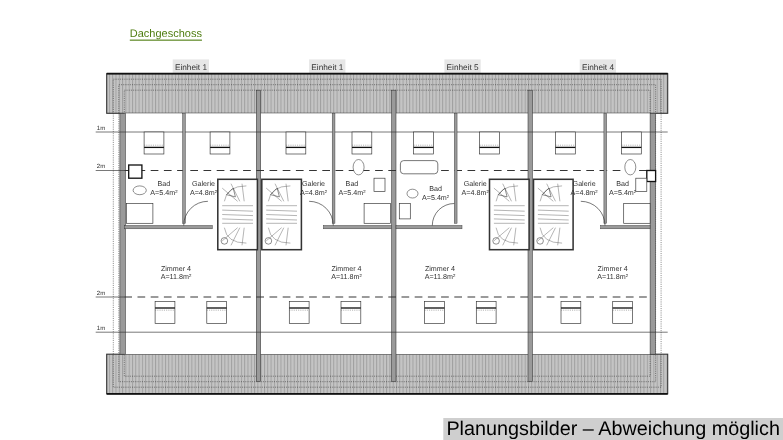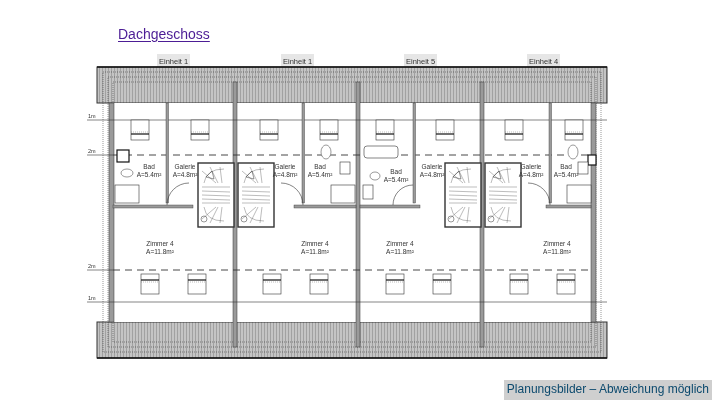--- a/index.html
+++ b/index.html
@@ -1,19 +1,19 @@
 <!DOCTYPE html>
 <html><head>
 <meta charset="utf-8">
 <style>
   html, body { margin: 0; padding: 0; background: #ffffff; }
   body { width: 712px; height: 400px; position: relative; overflow: hidden; font-family: "Liberation Sans", sans-serif; }
-  .title { position: absolute; left: 118px; top: 26px; font-size: 14px; color: #4c1d95; text-decoration: underline; text-underline-offset: 2px; }
+  .title { position: absolute; left: 118px; top: 26px; font-size: 10px; color: #4d7c0f; text-decoration: underline; text-underline-offset: 2px; }
   .unit-label { position: absolute; top: 54px; font-size: 7.5px; color: #333; background: #e6e6e6; padding: 3px 2px; line-height: 10px; text-align: right; }
-  .footer { position: absolute; right: 0; bottom: 0; background: #cfcfcf; color: #0c4a6e; font-size: 12px; padding: 2px 3px 3px 3px; line-height: 15px; }
+  .footer { position: absolute; right: 0; bottom: 0; background: #cfcfcf; color: #000000; font-size: 18px; padding: 2px 3px 3px 3px; line-height: 15px; }
   svg.plan { position: absolute; left: 0; top: 0; }
   svg text { font-family: "Liberation Sans", sans-serif; fill: #333; }
   .room-name { font-size: 6.5px; text-anchor: middle; }
   .room-area { font-size: 6.5px; text-anchor: middle; }
   .dim { font-size: 5.5px; fill: #333; }
 </style>
 </head>
 <body>
 
 <div class="title">Dachgeschoss</div>

